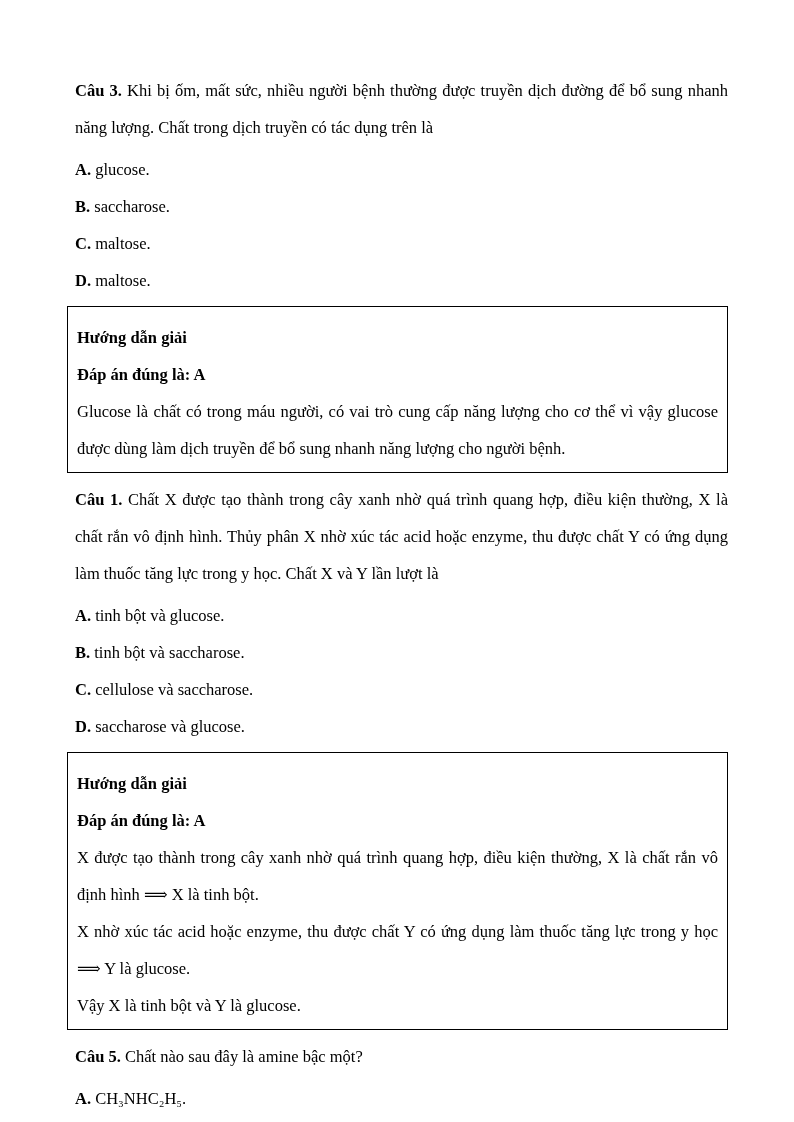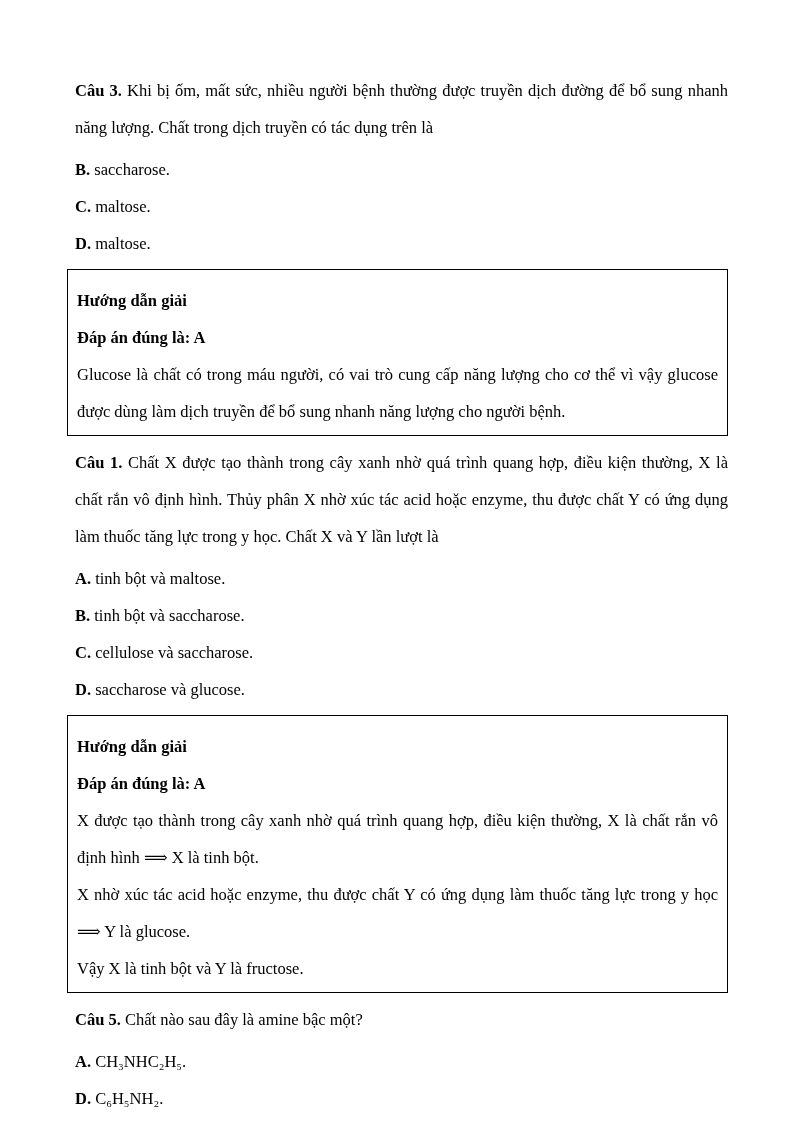--- a/index.html
+++ b/index.html
@@ -47,45 +47,46 @@
   .sol-answer { font-weight: bold; }
 </style>
 </head>
 <body>
 
 <div class="page">
 
   <div>
     <p class="q-para"><b>Câu 3.</b> <span>Khi bị ốm, mất sức, nhiều người bệnh thường được truyền dịch đường để bổ sung nhanh năng lượng. Chất trong dịch truyền có tác dụng trên là</span></p>
 
+    <p class="option"><b>A.</b> <span>glucose.</span></p>
     <p class="option"><b>B.</b> <span>saccharose.</span></p>
     <p class="option"><b>C.</b> <span>maltose.</span></p>
     <p class="option"><b>D.</b> <span>maltose.</span></p>
 
     <div class="solution-box">
       <p class="sol-title">Hướng dẫn giải</p>
       <p class="sol-answer">Đáp án đúng là: A</p>
       <p>Glucose là chất có trong máu người, có vai trò cung cấp năng lượng cho cơ thể vì vậy glucose được dùng làm dịch truyền để bổ sung nhanh năng lượng cho người bệnh.</p>
     </div>
   </div>
 
   <div>
     <p class="q-para"><b>Câu 1.</b> <span>Chất X được tạo thành trong cây xanh nhờ quá trình quang hợp, điều kiện thường, X là chất rắn vô định hình. Thủy phân X nhờ xúc tác acid hoặc enzyme, thu được chất Y có ứng dụng làm thuốc tăng lực trong y học. Chất X và Y lần lượt là</span></p>
 
-    <p class="option"><b>A.</b> <span>tinh bột và maltose.</span></p>
+    <p class="option"><b>A.</b> <span>tinh bột và glucose.</span></p>
     <p class="option"><b>B.</b> <span>tinh bột và saccharose.</span></p>
     <p class="option"><b>C.</b> <span>cellulose và saccharose.</span></p>
     <p class="option"><b>D.</b> <span>saccharose và glucose.</span></p>
 
     <div class="solution-box">
       <p class="sol-title">Hướng dẫn giải</p>
       <p class="sol-answer">Đáp án đúng là: A</p>
       <p>X được tạo thành trong cây xanh nhờ quá trình quang hợp, điều kiện thường, X là chất rắn vô định hình ⟹ X là tinh bột.</p>
       <p>X nhờ xúc tác acid hoặc enzyme, thu được chất Y có ứng dụng làm thuốc tăng lực trong y học ⟹ Y là glucose.</p>
-      <p>Vậy X là tinh bột và Y là fructose.</p>
+      <p>Vậy X là tinh bột và Y là glucose.</p>
     </div>
   </div>
 
   <div>
     <p class="q-para"><b>Câu 5.</b> <span>Chất nào sau đây là amine bậc một?</span></p>
 
     <p class="option"><b>A.</b> <span>CH₃NHC₂H₅.</span></p>
     <p class="option"><b>D.</b> <span>C₆H₅NH₂.</span></p>
 
     <div class="solution-box cut">

